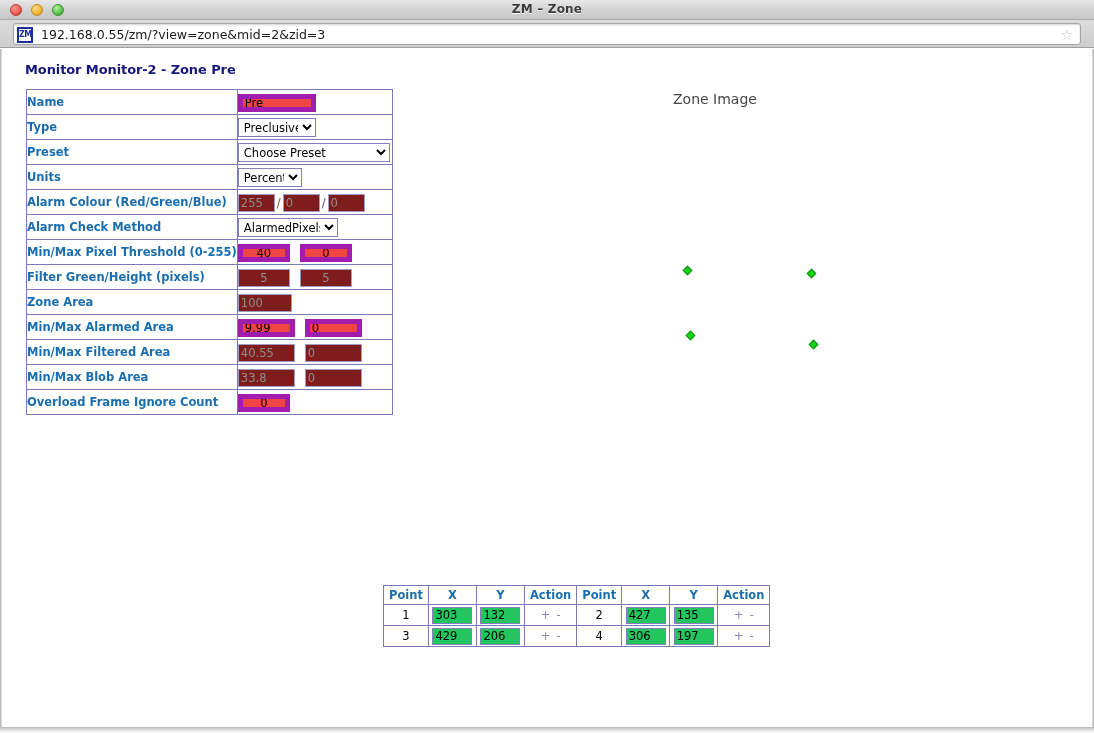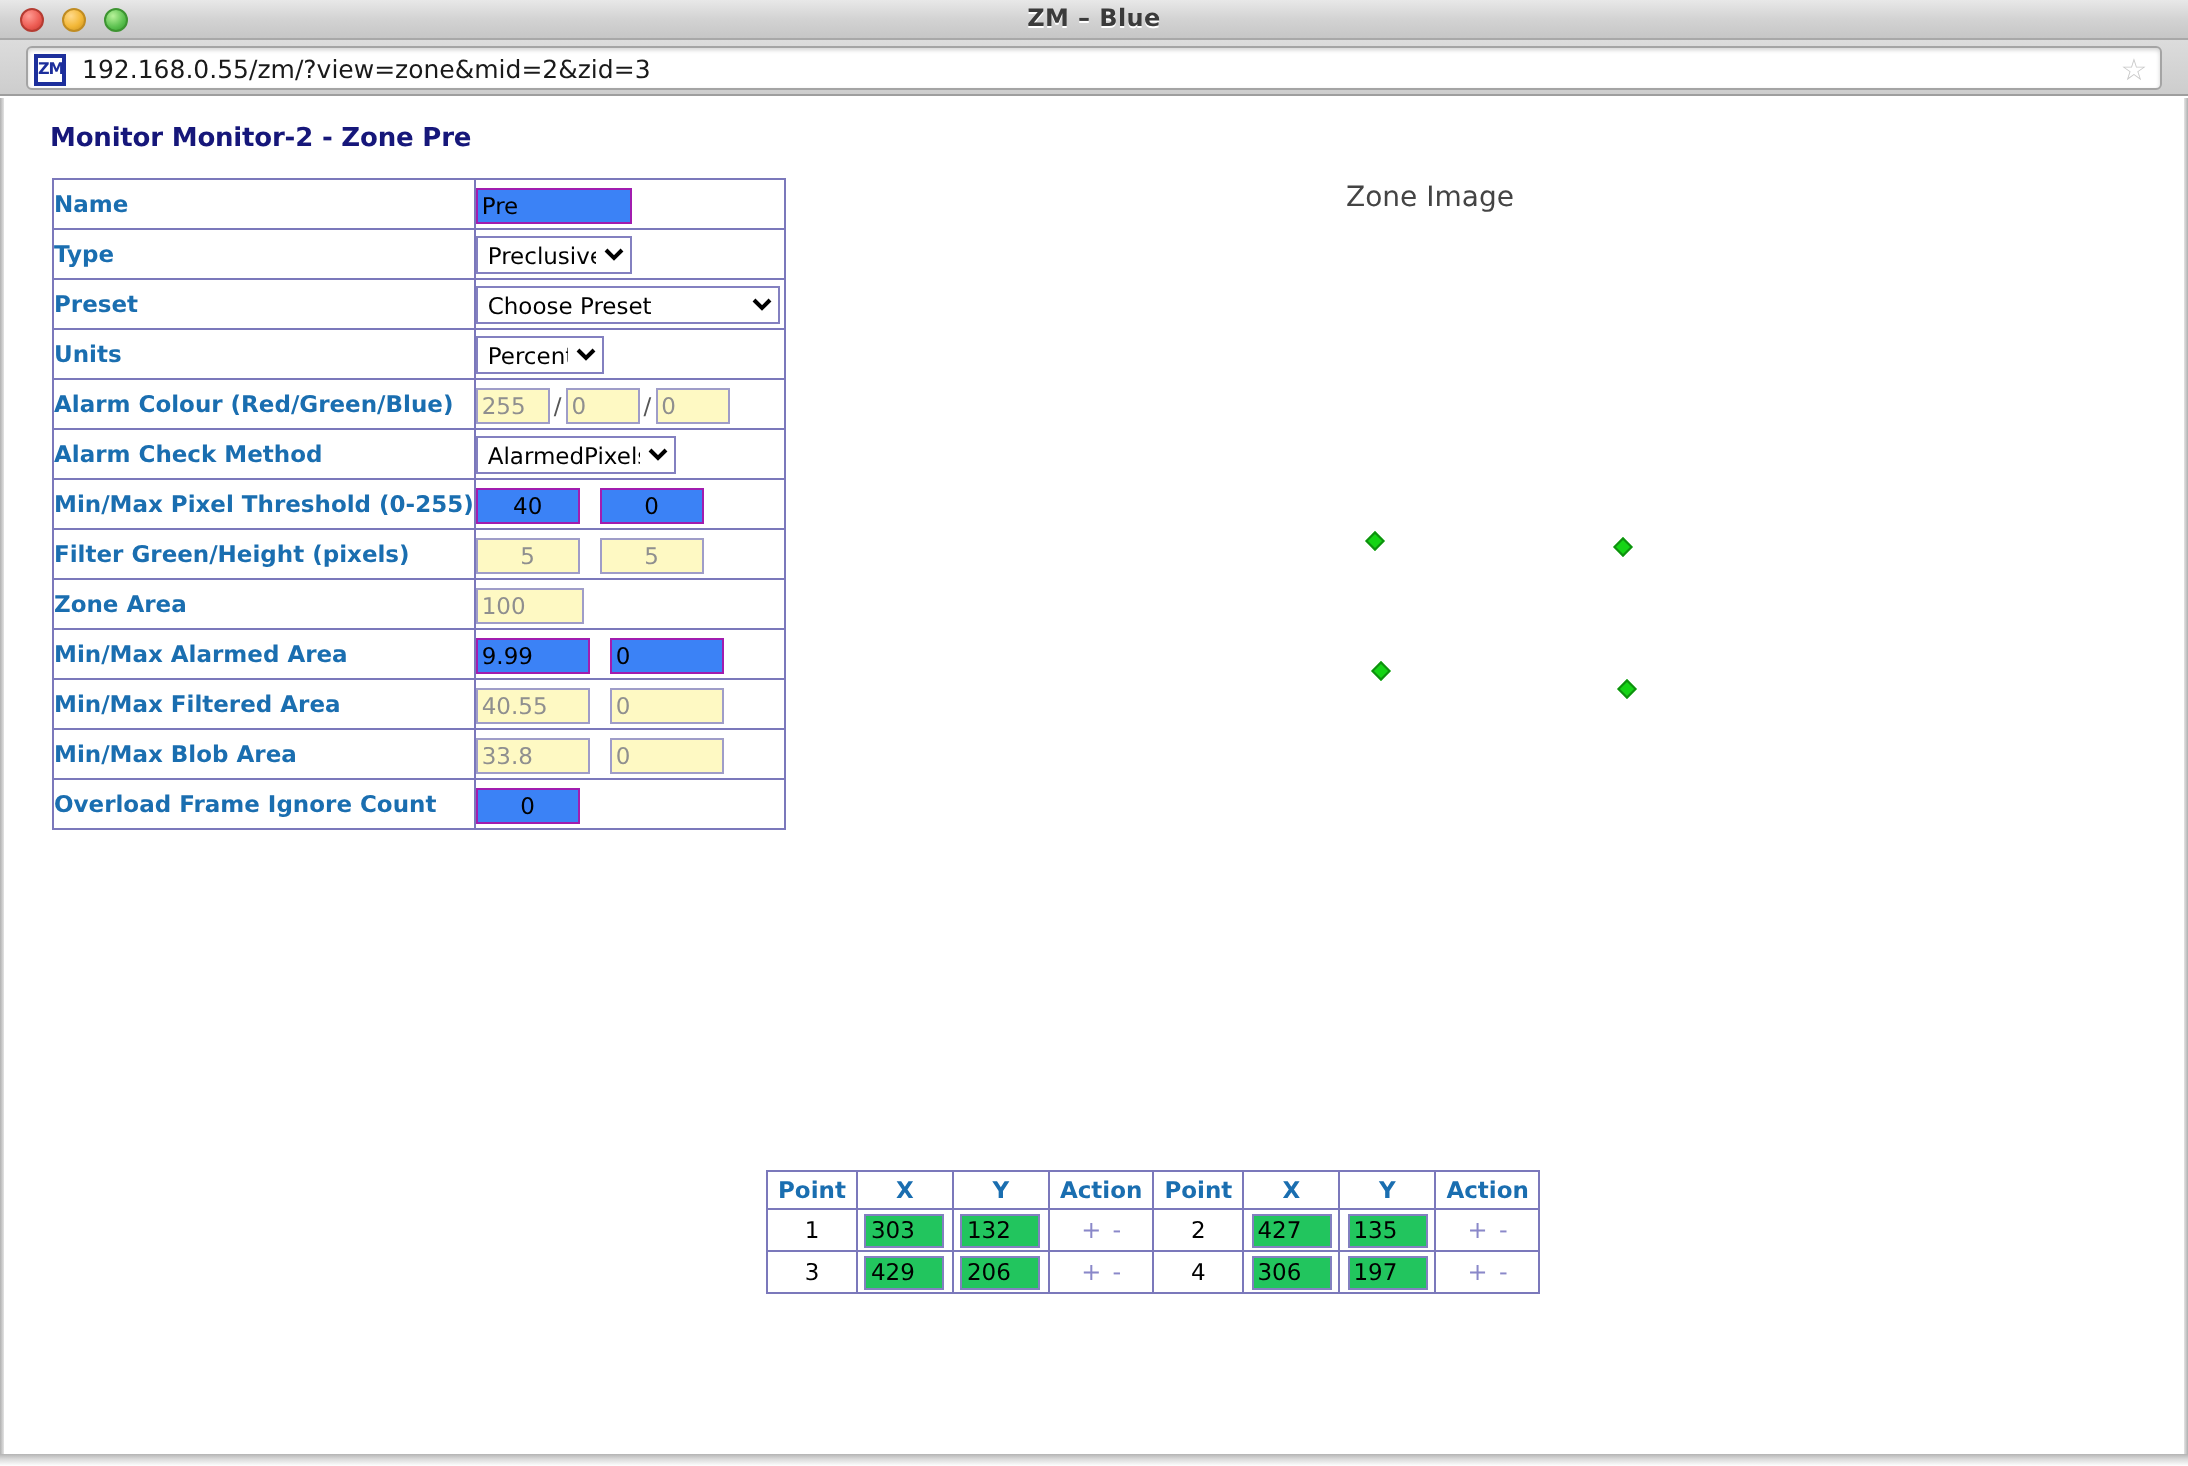--- a/index.html
+++ b/index.html
@@ -160,28 +160,28 @@
     width: 155px;
     padding-left: 4px;
     white-space: nowrap;
   }
 
   input.txt {
     font-family: "DejaVu Sans", "Liberation Sans", sans-serif;
     font-size: 11.5px;
     height: 18px;
     padding: 0 2px;
-    border: 1px solid #a21caf;
-    background: #3b82f6;
+    border: 5px solid #a21caf;
+    background: #ef4444;
     color: #000000;
     vertical-align: middle;
     border-radius: 0;
   }
   input.txt.dis {
-    background: #fef9c3;
+    background: #7f1d1d;
     color: #8f8f8f;
     border: 1px solid #9f9dc8;
   }
   input.w-name { width: 78px; }
   input.w-rgb  { width: 37px; }
   input.w-num  { width: 52px; text-align: center; }
   input.w-area { width: 57px; }
   input.w-zonearea { width: 54px; }
 
   span.slash {
@@ -278,21 +278,21 @@
 </style>
 </head>
 <body>
 
 <div id="window">
 
   <div id="titlebar">
     <div class="traffic close"></div>
     <div class="traffic min"></div>
     <div class="traffic max"></div>
-    <div id="window-title">ZM – Blue</div>
+    <div id="window-title">ZM – Zone</div>
   </div>
 
   <div id="toolbar">
     <div id="urlbar">
       <div id="favicon">ZM</div>
       <div id="urltext">192.168.0.55/zm/?view=zone&amp;mid=2&amp;zid=3</div>
       <div id="bookmark-star">☆</div>
     </div>
   </div>
 

